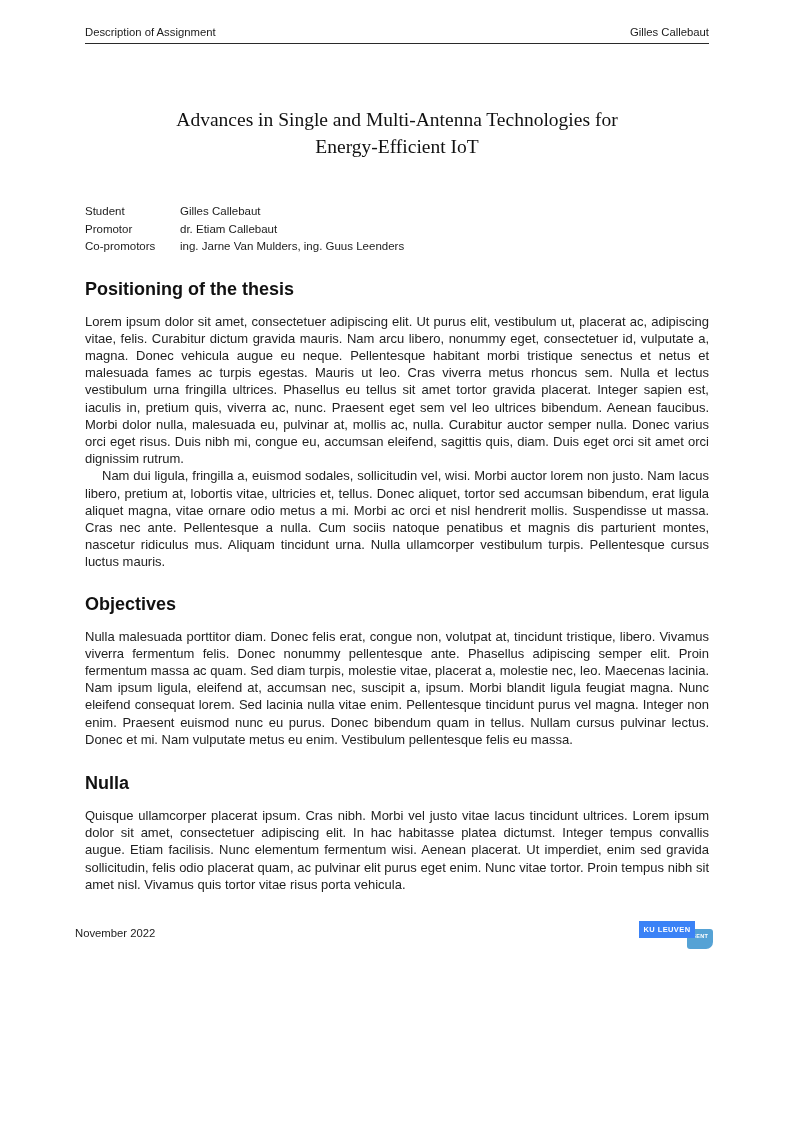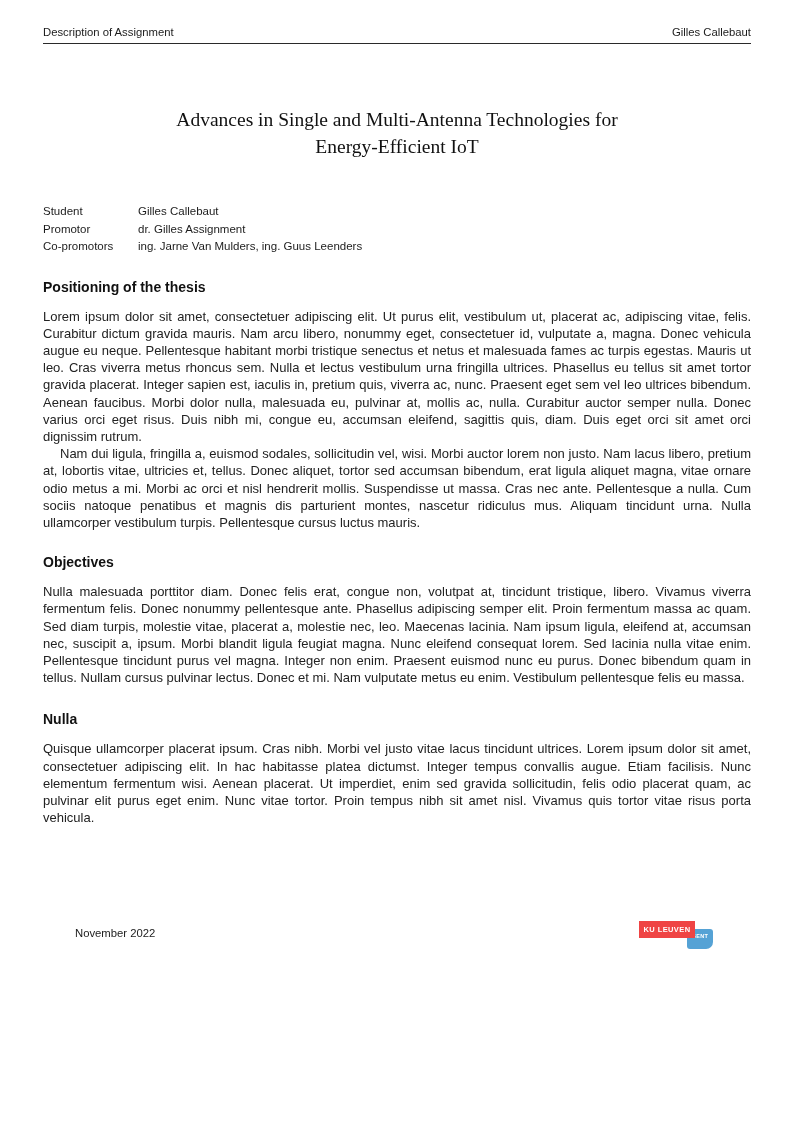--- a/index.html
+++ b/index.html
@@ -7,21 +7,21 @@
   body {
     width: 794px; height: 1123px;
     font-family: "Liberation Sans", sans-serif;
     color: #1c1c1c;
     position: relative;
     overflow: hidden;
   }
   .page {
     position: relative;
     width: 794px; height: 969px;
-    padding: 0 43px;
+    padding: 0 85px;
   }
   
   .header {
     padding-top: 26px;
     display: flex;
     justify-content: space-between;
     align-items: baseline;
     font-size: 11.3px;
     padding-bottom: 5px;
     border-bottom: 1px solid #2a2a2a;
@@ -39,21 +39,21 @@
   .info-table {
     margin-top: 43px;
     font-size: 11.5px;
     line-height: 17.5px;
   }
   .info-row { display: flex; }
   .info-label { width: 95px; flex: 0 0 95px; }
   .info-value { flex: 1; }
   
   .section-heading {
-    font-size: 14px;
+    font-size: 18px;
     font-weight: bold;
     color: #111111;
     margin-top: 23px;
     margin-bottom: 13px;
   }
   .section-heading.tight { margin-top: 25px; }
   .body-par {
     font-size: 13px;
     line-height: 17.2px;
     text-align: justify;
@@ -71,21 +71,21 @@
   }
   .logo {
     position: relative;
     width: 80px; height: 32px;
     margin-top: -6px;
   }
   .logo-main {
     position: absolute;
     left: 0; top: 0;
     width: 56px; height: 17px;
-    background: #ef4444;
+    background: #3b82f6;
     color: #ffffff;
     font-size: 7.5px;
     font-weight: bold;
     letter-spacing: 0.4px;
     display: flex;
     align-items: center;
     justify-content: center;
     z-index: 2;
   }
   .logo-tab {
@@ -120,21 +120,21 @@
     <div>Energy-Efficient IoT</div>
   </div>
 
   <div class="info-table">
     <div class="info-row">
       <span class="info-label">Student</span>
       <span class="info-value">Gilles Callebaut</span>
     </div>
     <div class="info-row">
       <span class="info-label">Promotor</span>
-      <span class="info-value">dr. Gilles Assignment</span>
+      <span class="info-value">dr. Etiam Callebaut</span>
     </div>
     <div class="info-row">
       <span class="info-label">Co-promotors</span>
       <span class="info-value">ing. Jarne Van Mulders, ing. Guus Leenders</span>
     </div>
   </div>
 
   <div>
     <h2 class="section-heading">Positioning of the thesis</h2>
     <p class="body-par">Lorem ipsum dolor sit amet, consectetuer adipiscing elit. Ut purus elit, vestibulum ut, placerat ac, adipiscing vitae, felis. Curabitur dictum gravida mauris. Nam arcu libero, nonummy eget, consectetuer id, vulputate a, magna. Donec vehicula augue eu neque. Pellentesque habitant morbi tristique senectus et netus et malesuada fames ac turpis egestas. Mauris ut leo. Cras viverra metus rhoncus sem. Nulla et lectus vestibulum urna fringilla ultrices. Phasellus eu tellus sit amet tortor gravida placerat. Integer sapien est, iaculis in, pretium quis, viverra ac, nunc. Praesent eget sem vel leo ultrices bibendum. Aenean faucibus. Morbi dolor nulla, malesuada eu, pulvinar at, mollis ac, nulla. Curabitur auctor semper nulla. Donec varius orci eget risus. Duis nibh mi, congue eu, accumsan eleifend, sagittis quis, diam. Duis eget orci sit amet orci dignissim rutrum.</p>

